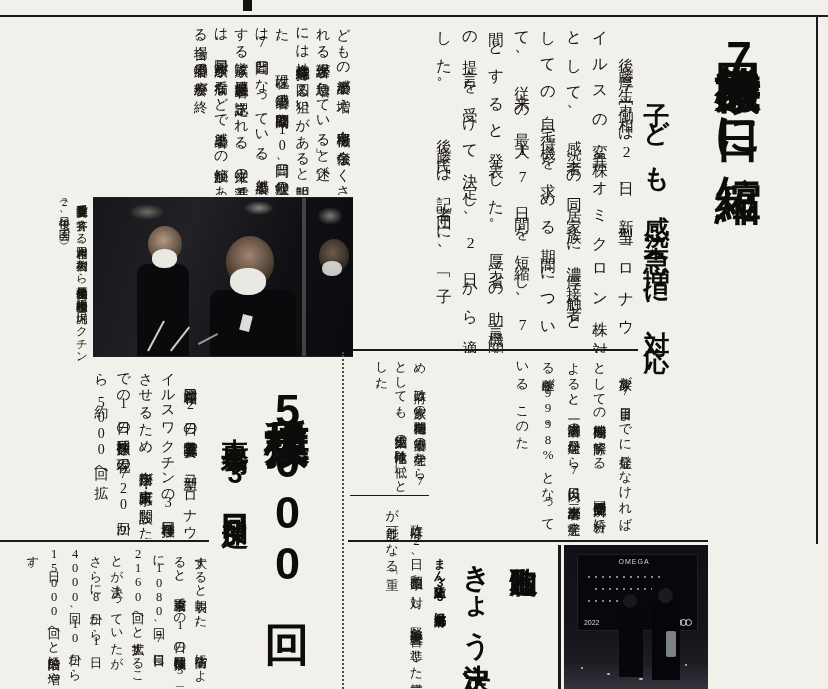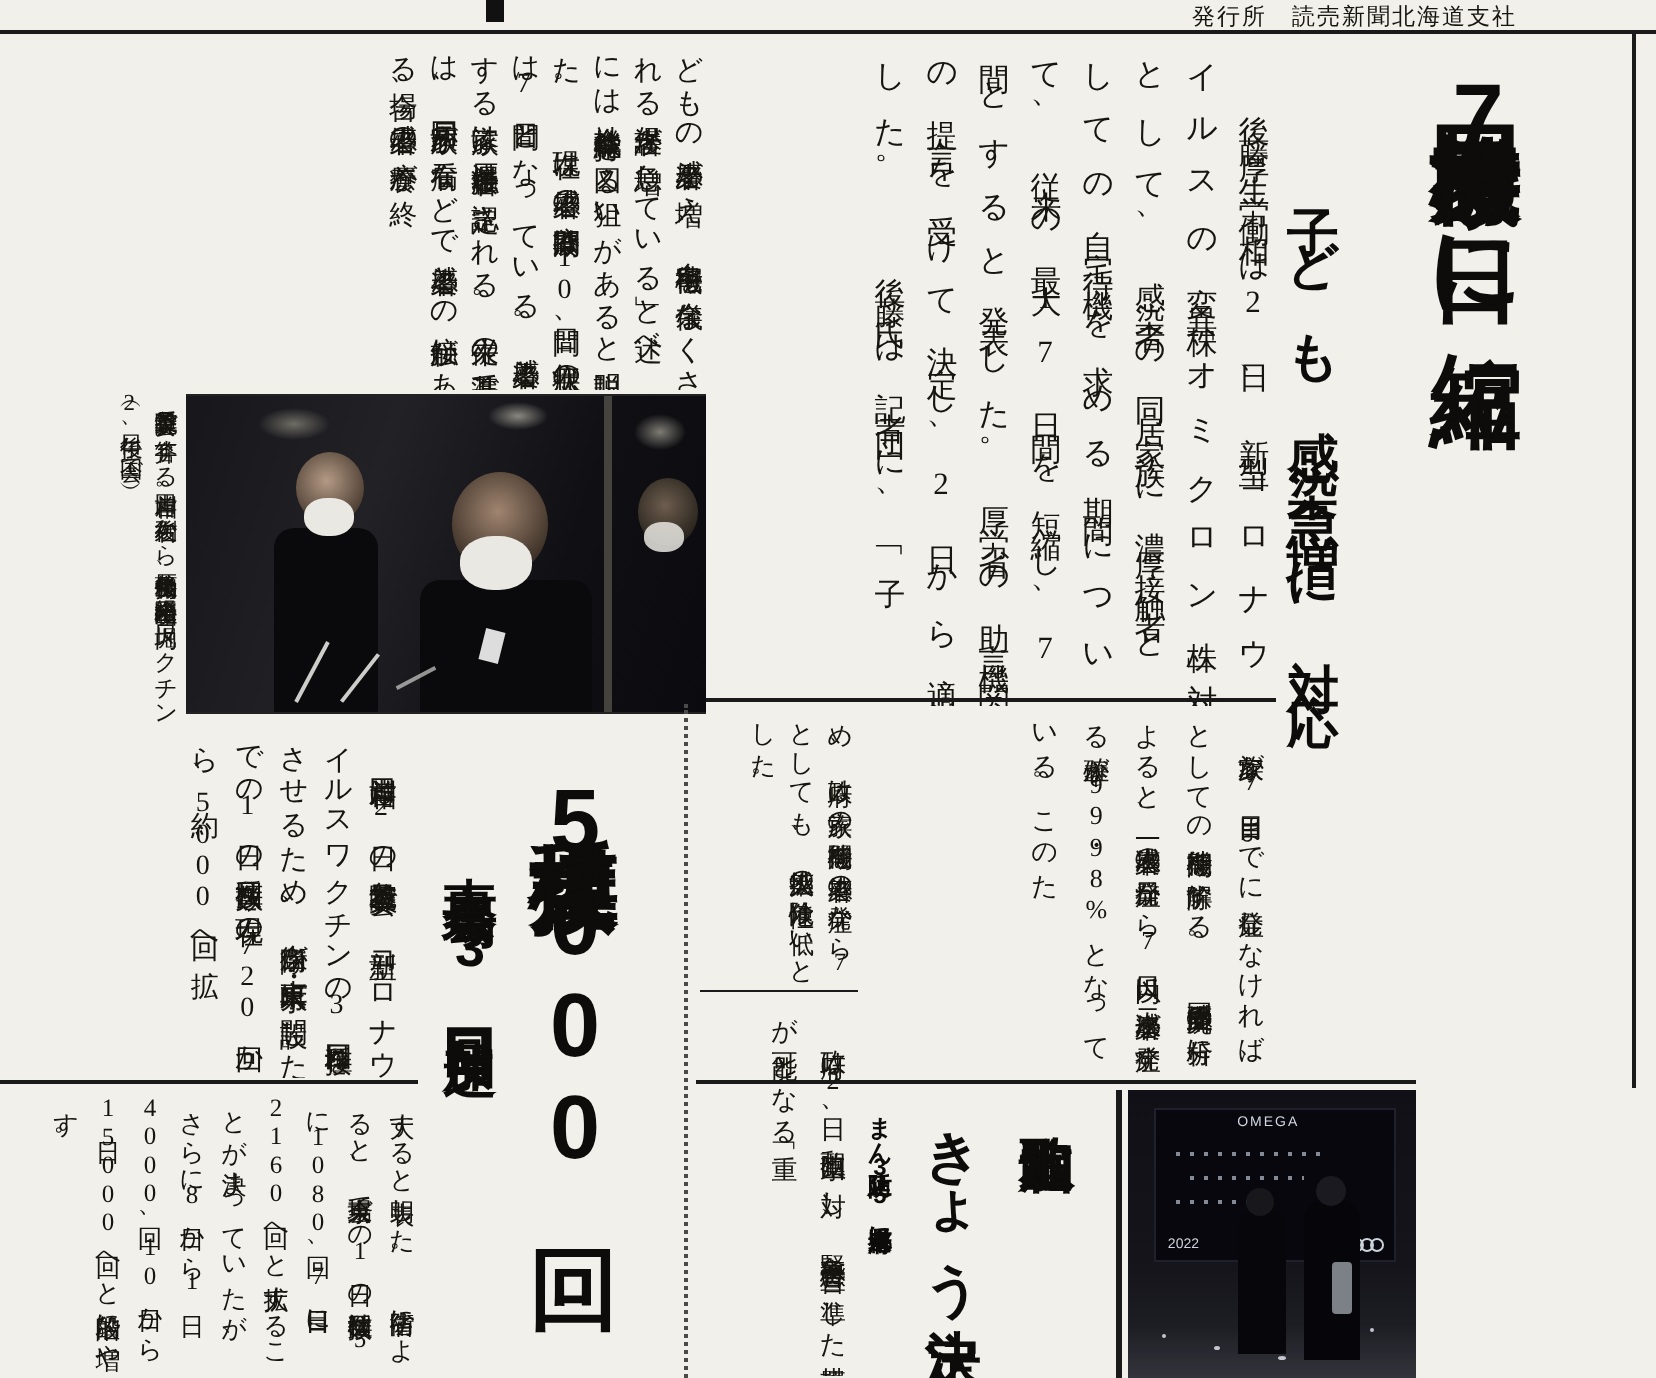--- a/index.html
+++ b/index.html
@@ -38,21 +38,20 @@
   .ring{display:inline-block;width:5px;height:5px;border:1px solid #ccd2da;border-radius:50%;margin-left:-2px;}
   #rings{position:absolute;bottom:4px;right:5%;line-height:0;}
   .speck{position:absolute;background:rgba(235,240,245,.8);width:2px;height:2px;border-radius:50%;}
 </style>
 </head>
 <body>
 
 <div id="paper">
 
   <div style="position:absolute;left:243px;top:0;width:9px;height:11px;background:#111;"></div>
-  <div style="position:absolute;left:596px;top:1px;width:230px;height:14px;font-size:11.5px;letter-spacing:1px;font-family:'Liberation Sans',sans-serif;">発行所　読売新聞北海道支社</div>
   <div class="rule" style="left:0;top:15px;width:828px;height:2px;"></div>
 
   <div class="v hl" style="left:700px;top:26px;width:78px;height:518px;font-size:46px;line-height:78px;letter-spacing:1px;">同居家族待機7日に短縮</div>
   <div class="rule" style="left:816px;top:16px;width:2px;height:528px;"></div>
   <div class="v hl" style="left:641px;top:84px;width:32px;height:450px;font-size:26px;line-height:32px;letter-spacing:17px;font-weight:800;">子ども感染急増に対応</div>
 
   <div class="v" style="left:348px;top:20px;width:291px;height:333px;font-size:15.5px;line-height:26px;letter-spacing:10px;">　後藤厚生労働相は2日、新型コロナウイルスの変異株「オミクロン株」対策として、感染者の同居家族に濃厚接触者としての自宅待機を求める期間について、従来の最大17日間を短縮し、7日間とすると発表した。厚労省の助言機関の提言を受けて決定し、2日から適用した。　後藤氏は記者団に、「子</div>
 
   <div class="v" style="left:88px;top:18px;width:265px;height:177px;font-size:14px;line-height:20.4px;letter-spacing:0.8px;">どもの感染者が増え、自宅待機を余儀なくされる保護者が急増している」と述べ、短縮には社会機能維持を図る狙いがあると説明した。　現在は感染者の療養期間は10日間、無症状の場合は7日間となっている。感染者と同居する家族は濃厚接触者と認定される。従来の基準では、同居家族が看病などで感染者との接触がある場合、感染者の療養が終</div>
 

